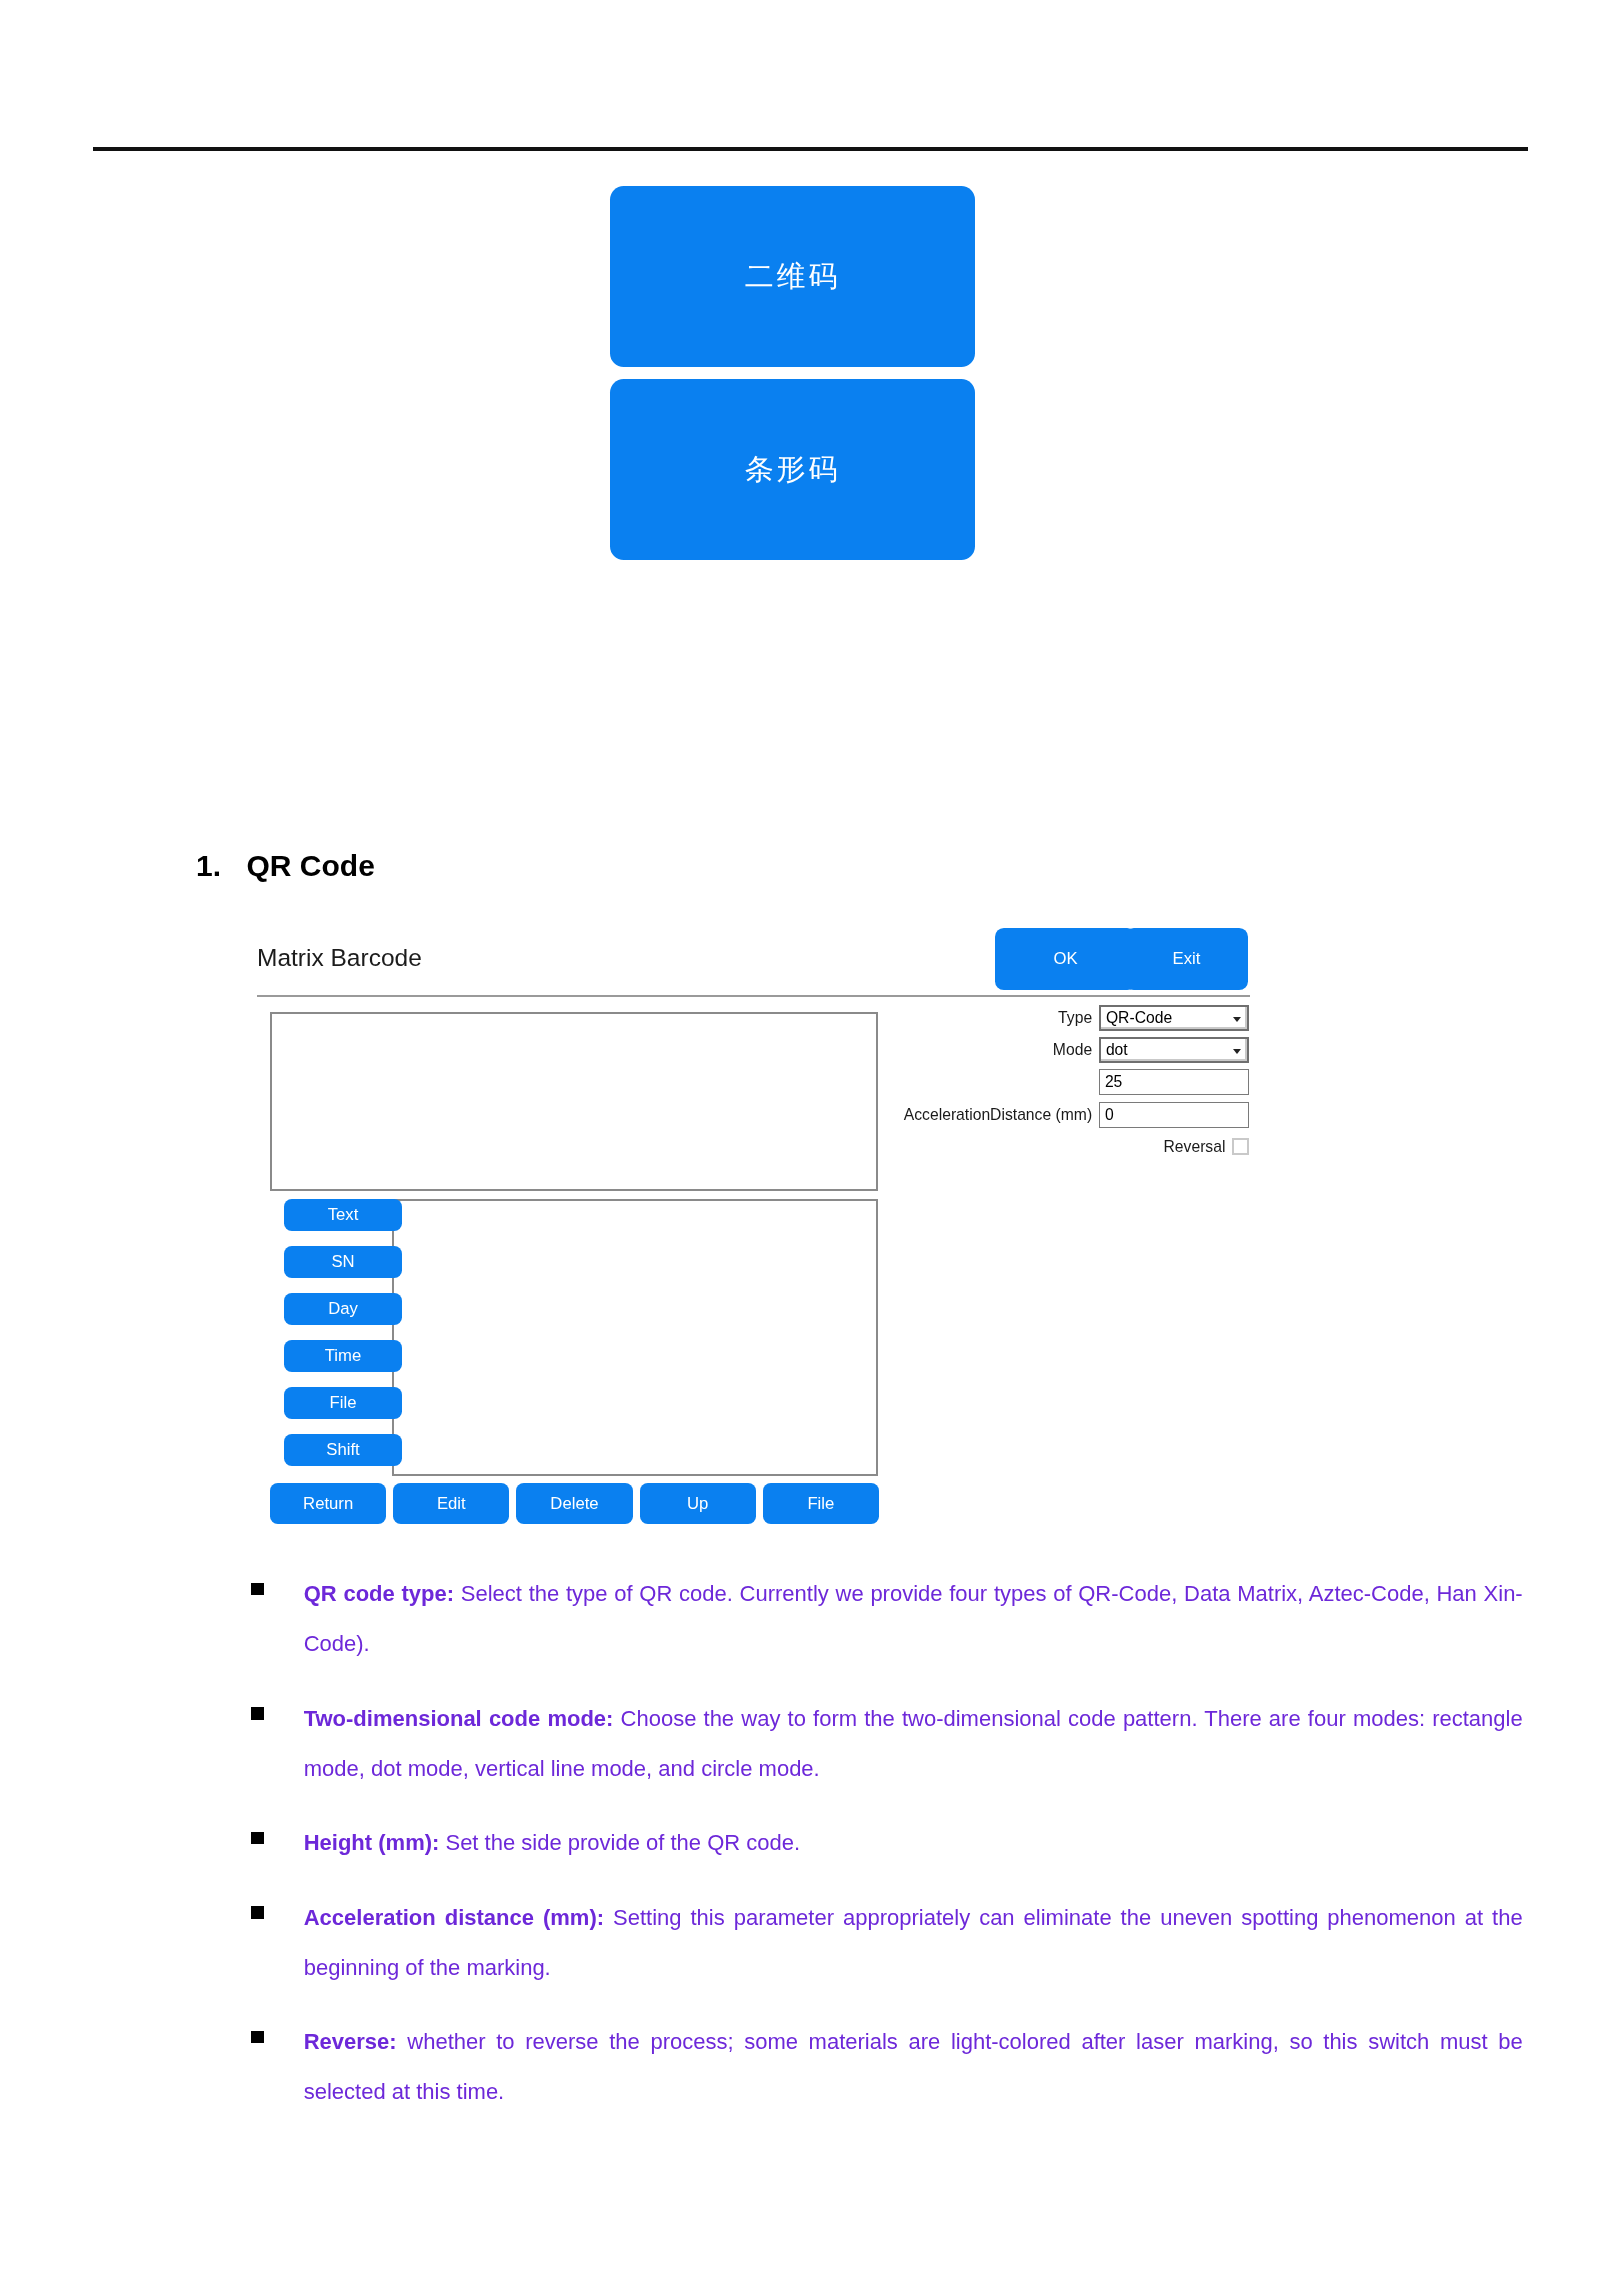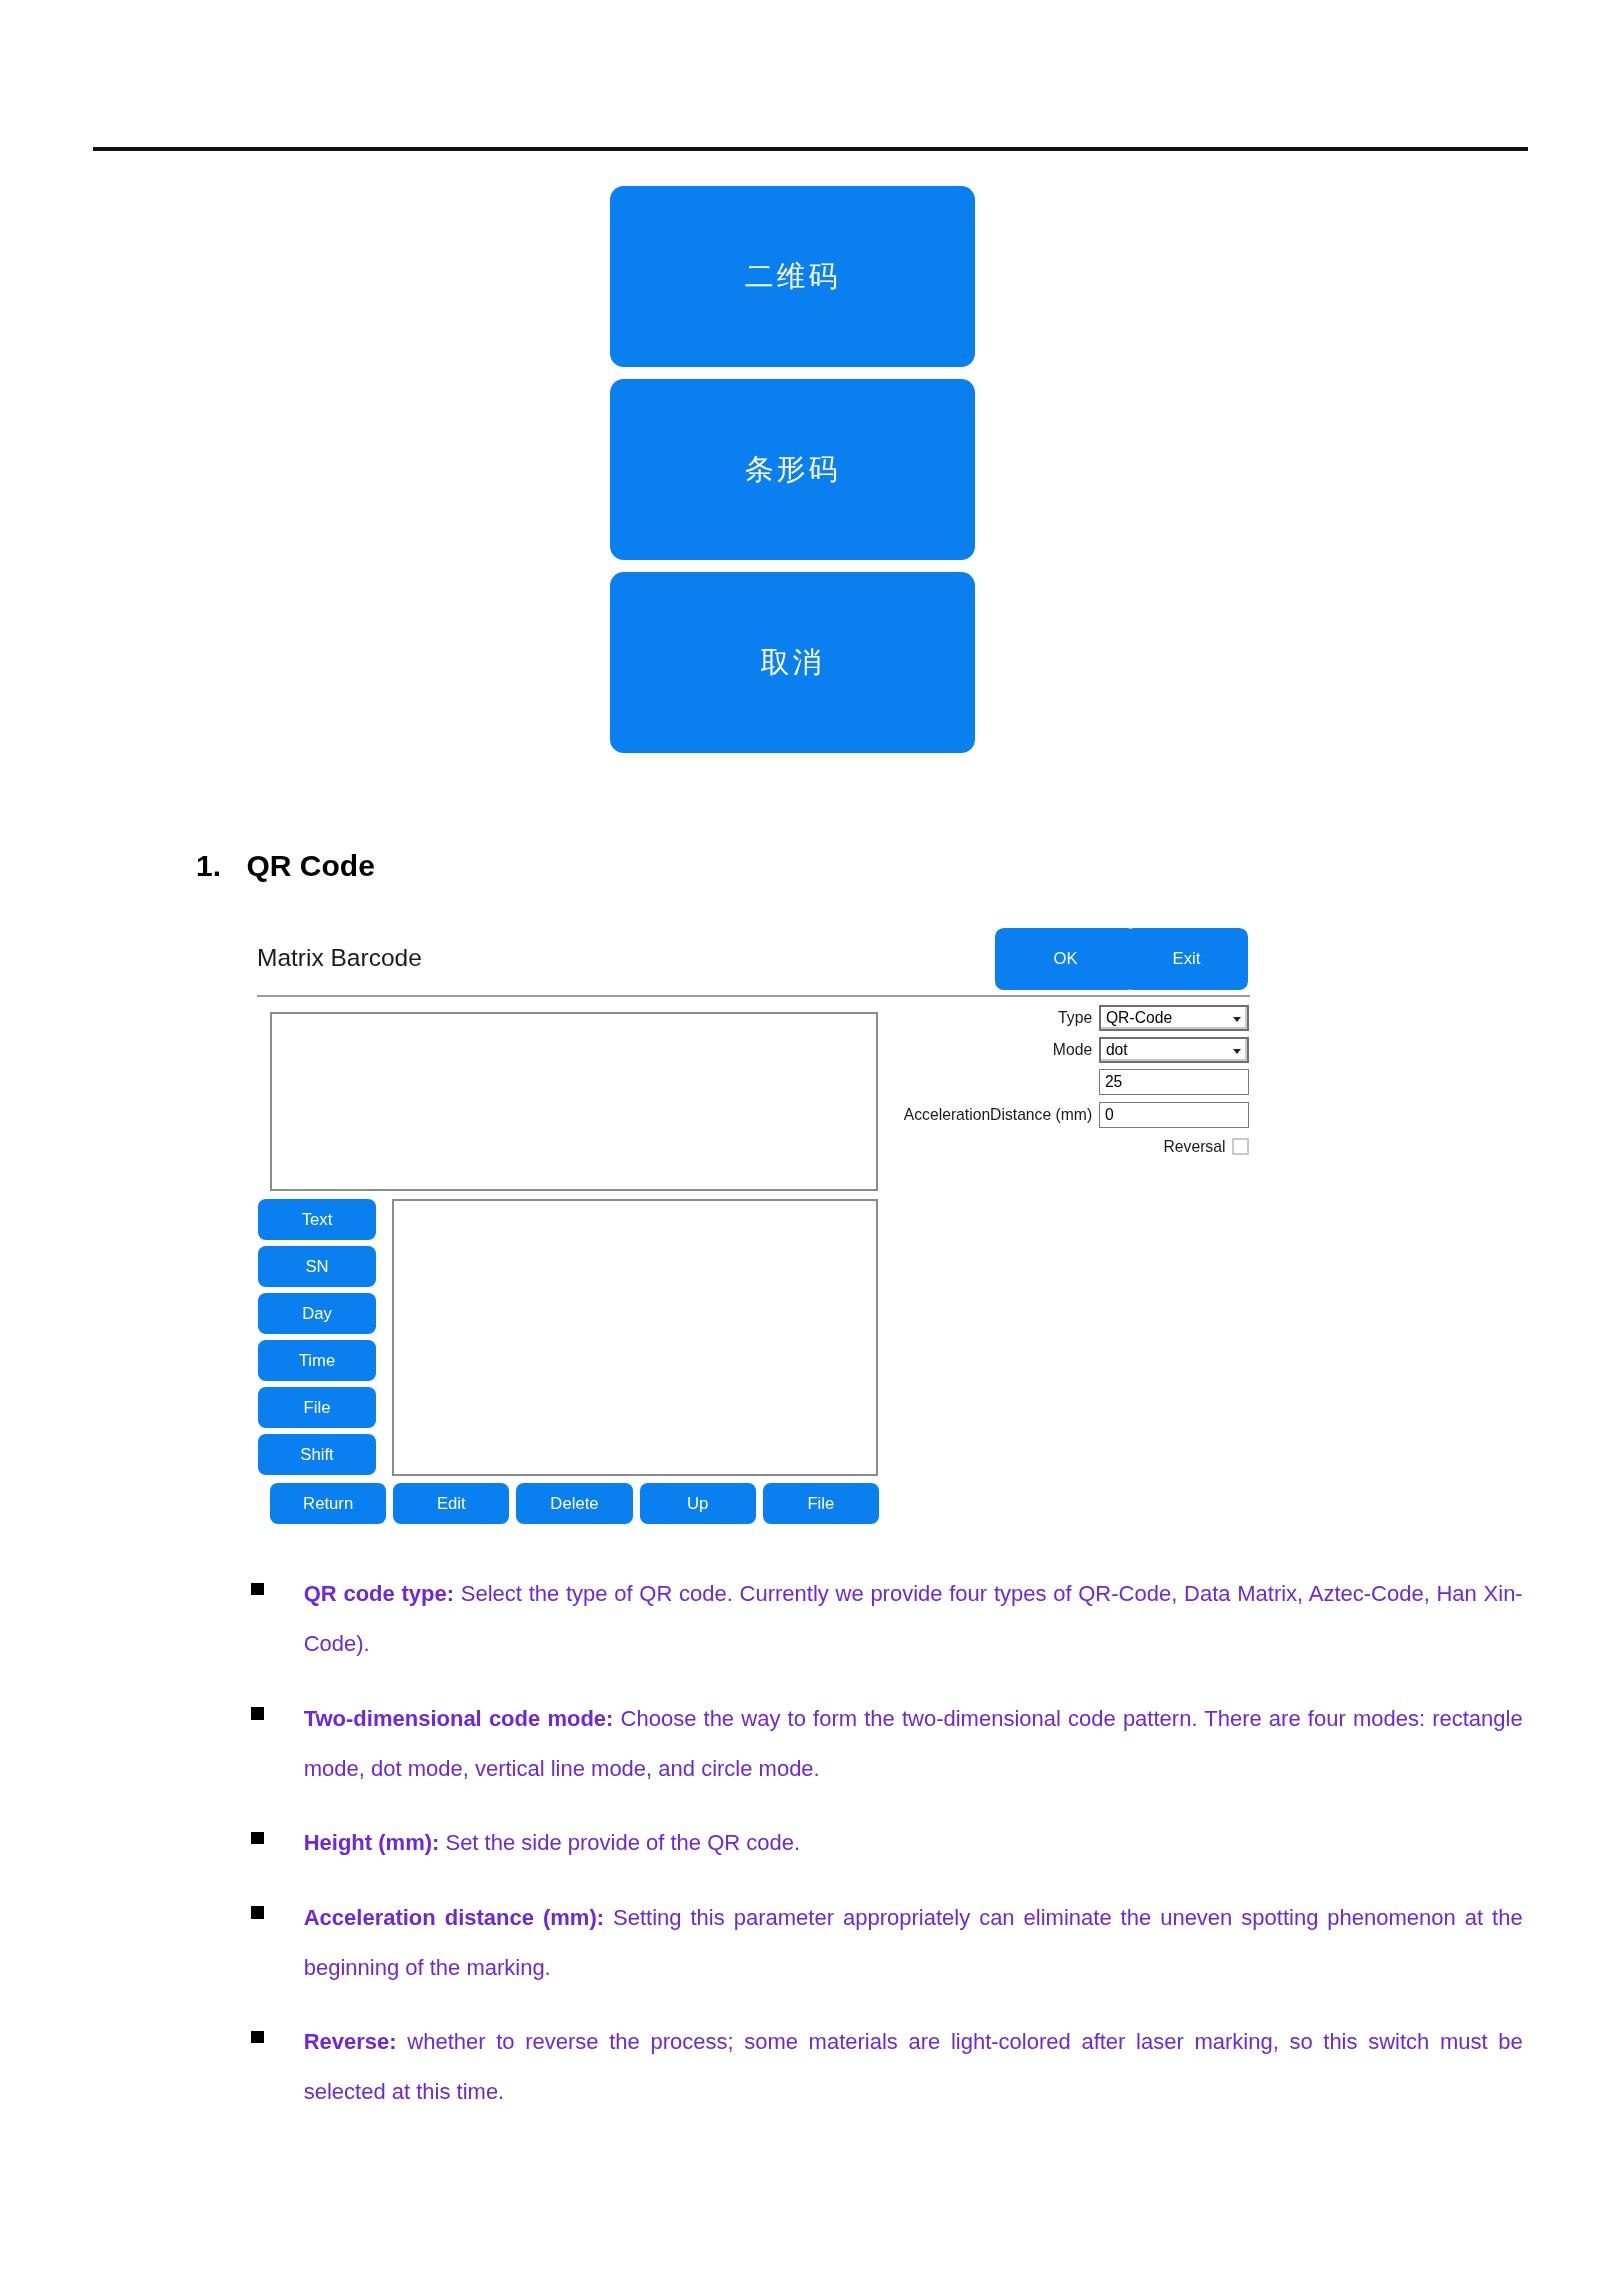--- a/index.html
+++ b/index.html
@@ -46,21 +46,21 @@
 
   
   .preview-box{position:absolute;left:270px;top:1012px;width:608px;height:179px;
                border:2px solid #8a8a8a;background:#fff;box-sizing:border-box;}
   .list-box{position:absolute;left:392px;top:1199px;width:486px;height:277px;
             border:2px solid #8a8a8a;background:#fff;box-sizing:border-box;}
 
   
   .sm-btn{position:absolute;background:#0a80f0;border-radius:7.8px;color:#fff;font-size:16.7px;
           display:flex;align-items:center;justify-content:center;}
-  .side-btn{left:258px;width:118px;height:41px;}
+  .side-btn{left:284px;width:118px;height:32px;}
   #sb-0{top:1199px;} #sb-1{top:1246px;} #sb-2{top:1293px;} #sb-3{top:1340px;}
   #sb-4{top:1387px;} #sb-5{top:1434px;}
   .bottom-row{position:absolute;left:270px;top:1483px;width:609px;height:41px;
               display:flex;gap:6.9px;}
   .bottom-btn{flex:1;background:#0a80f0;border-radius:7.8px;color:#fff;font-size:16.7px;
               display:flex;align-items:center;justify-content:center;}
 
   
   .bullets{position:absolute;left:251px;top:1569px;width:1272px;}
   .bullet{display:flex;margin-bottom:24.5px;}
@@ -71,21 +71,20 @@
 </style>
 </head>
 <body>
 
 <div id="page">
 
   <div class="top-rule"></div>
 
   <div class="cn-btn" id="cn-btn-qr">二维码</div>
   <div class="cn-btn" id="cn-btn-bar">条形码</div>
-  <div class="cn-btn" id="cn-btn-cancel">取消</div>
 
   <div class="heading">
     <span>1.</span>
     <span>QR Code</span>
   </div>
 
   <div class="panel-title">Matrix Barcode</div>
 
   <button class="hdr-btn" id="ok-btn">OK</button>
   <button class="hdr-btn" id="exit-btn">Exit</button>

